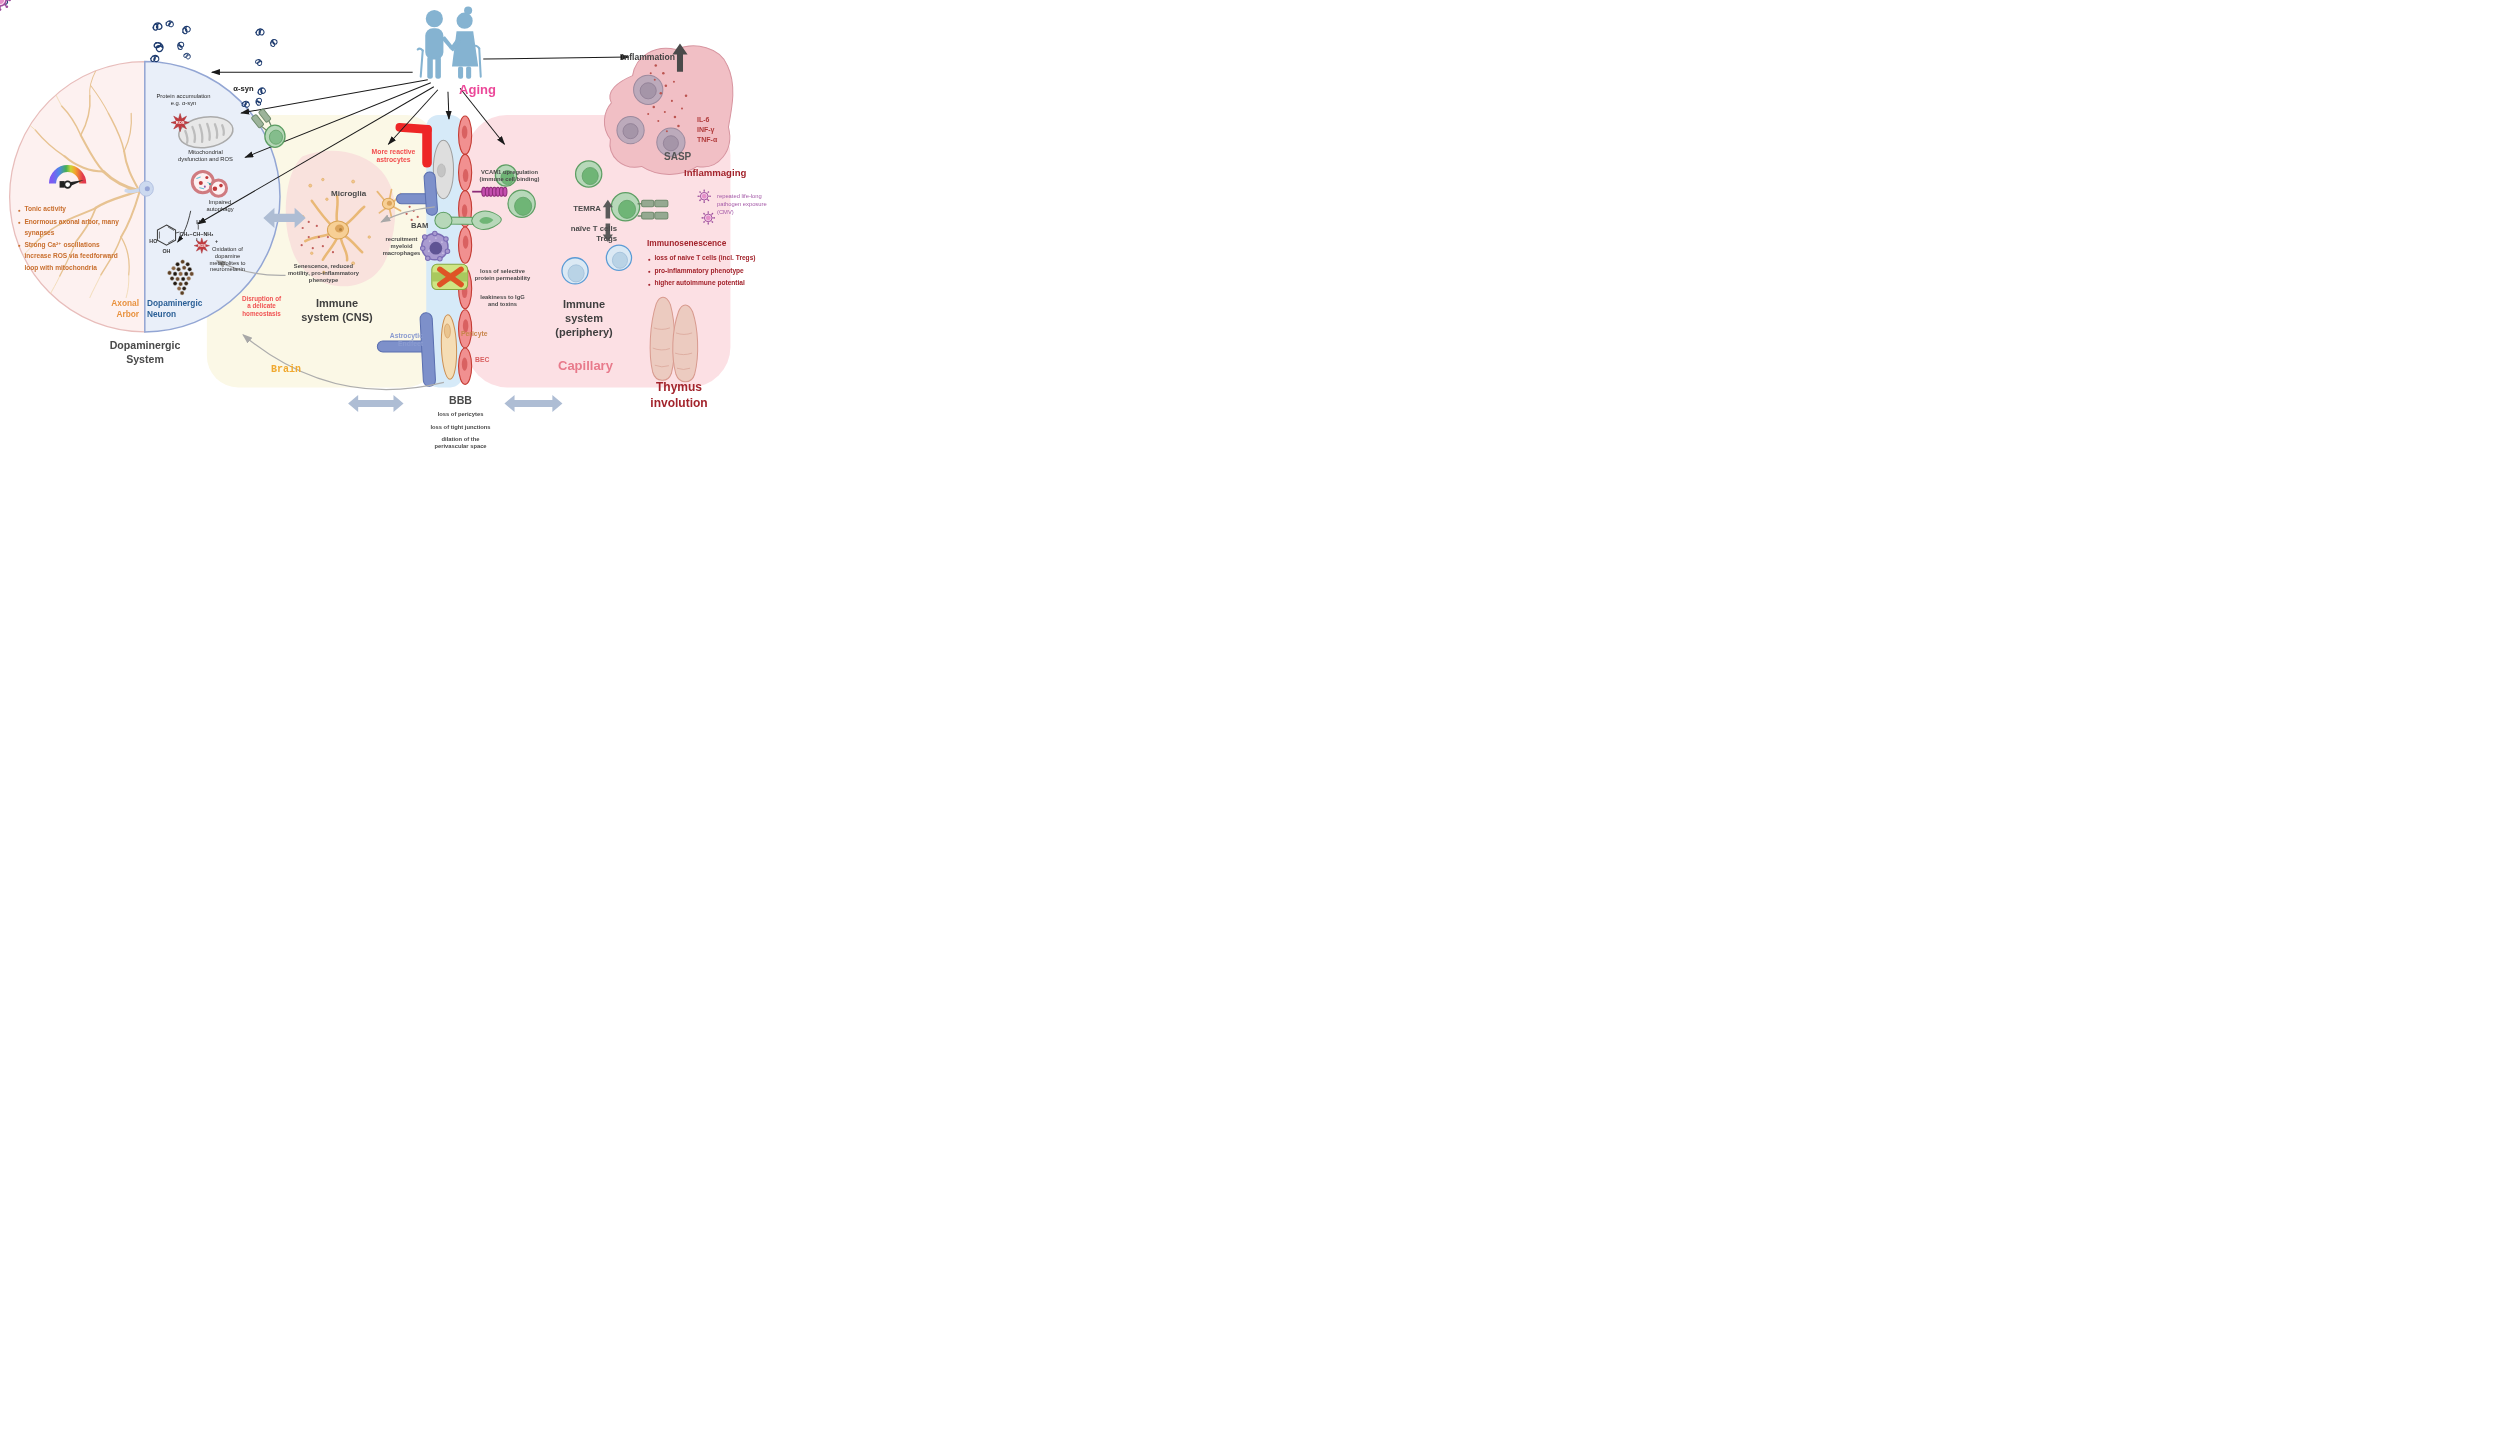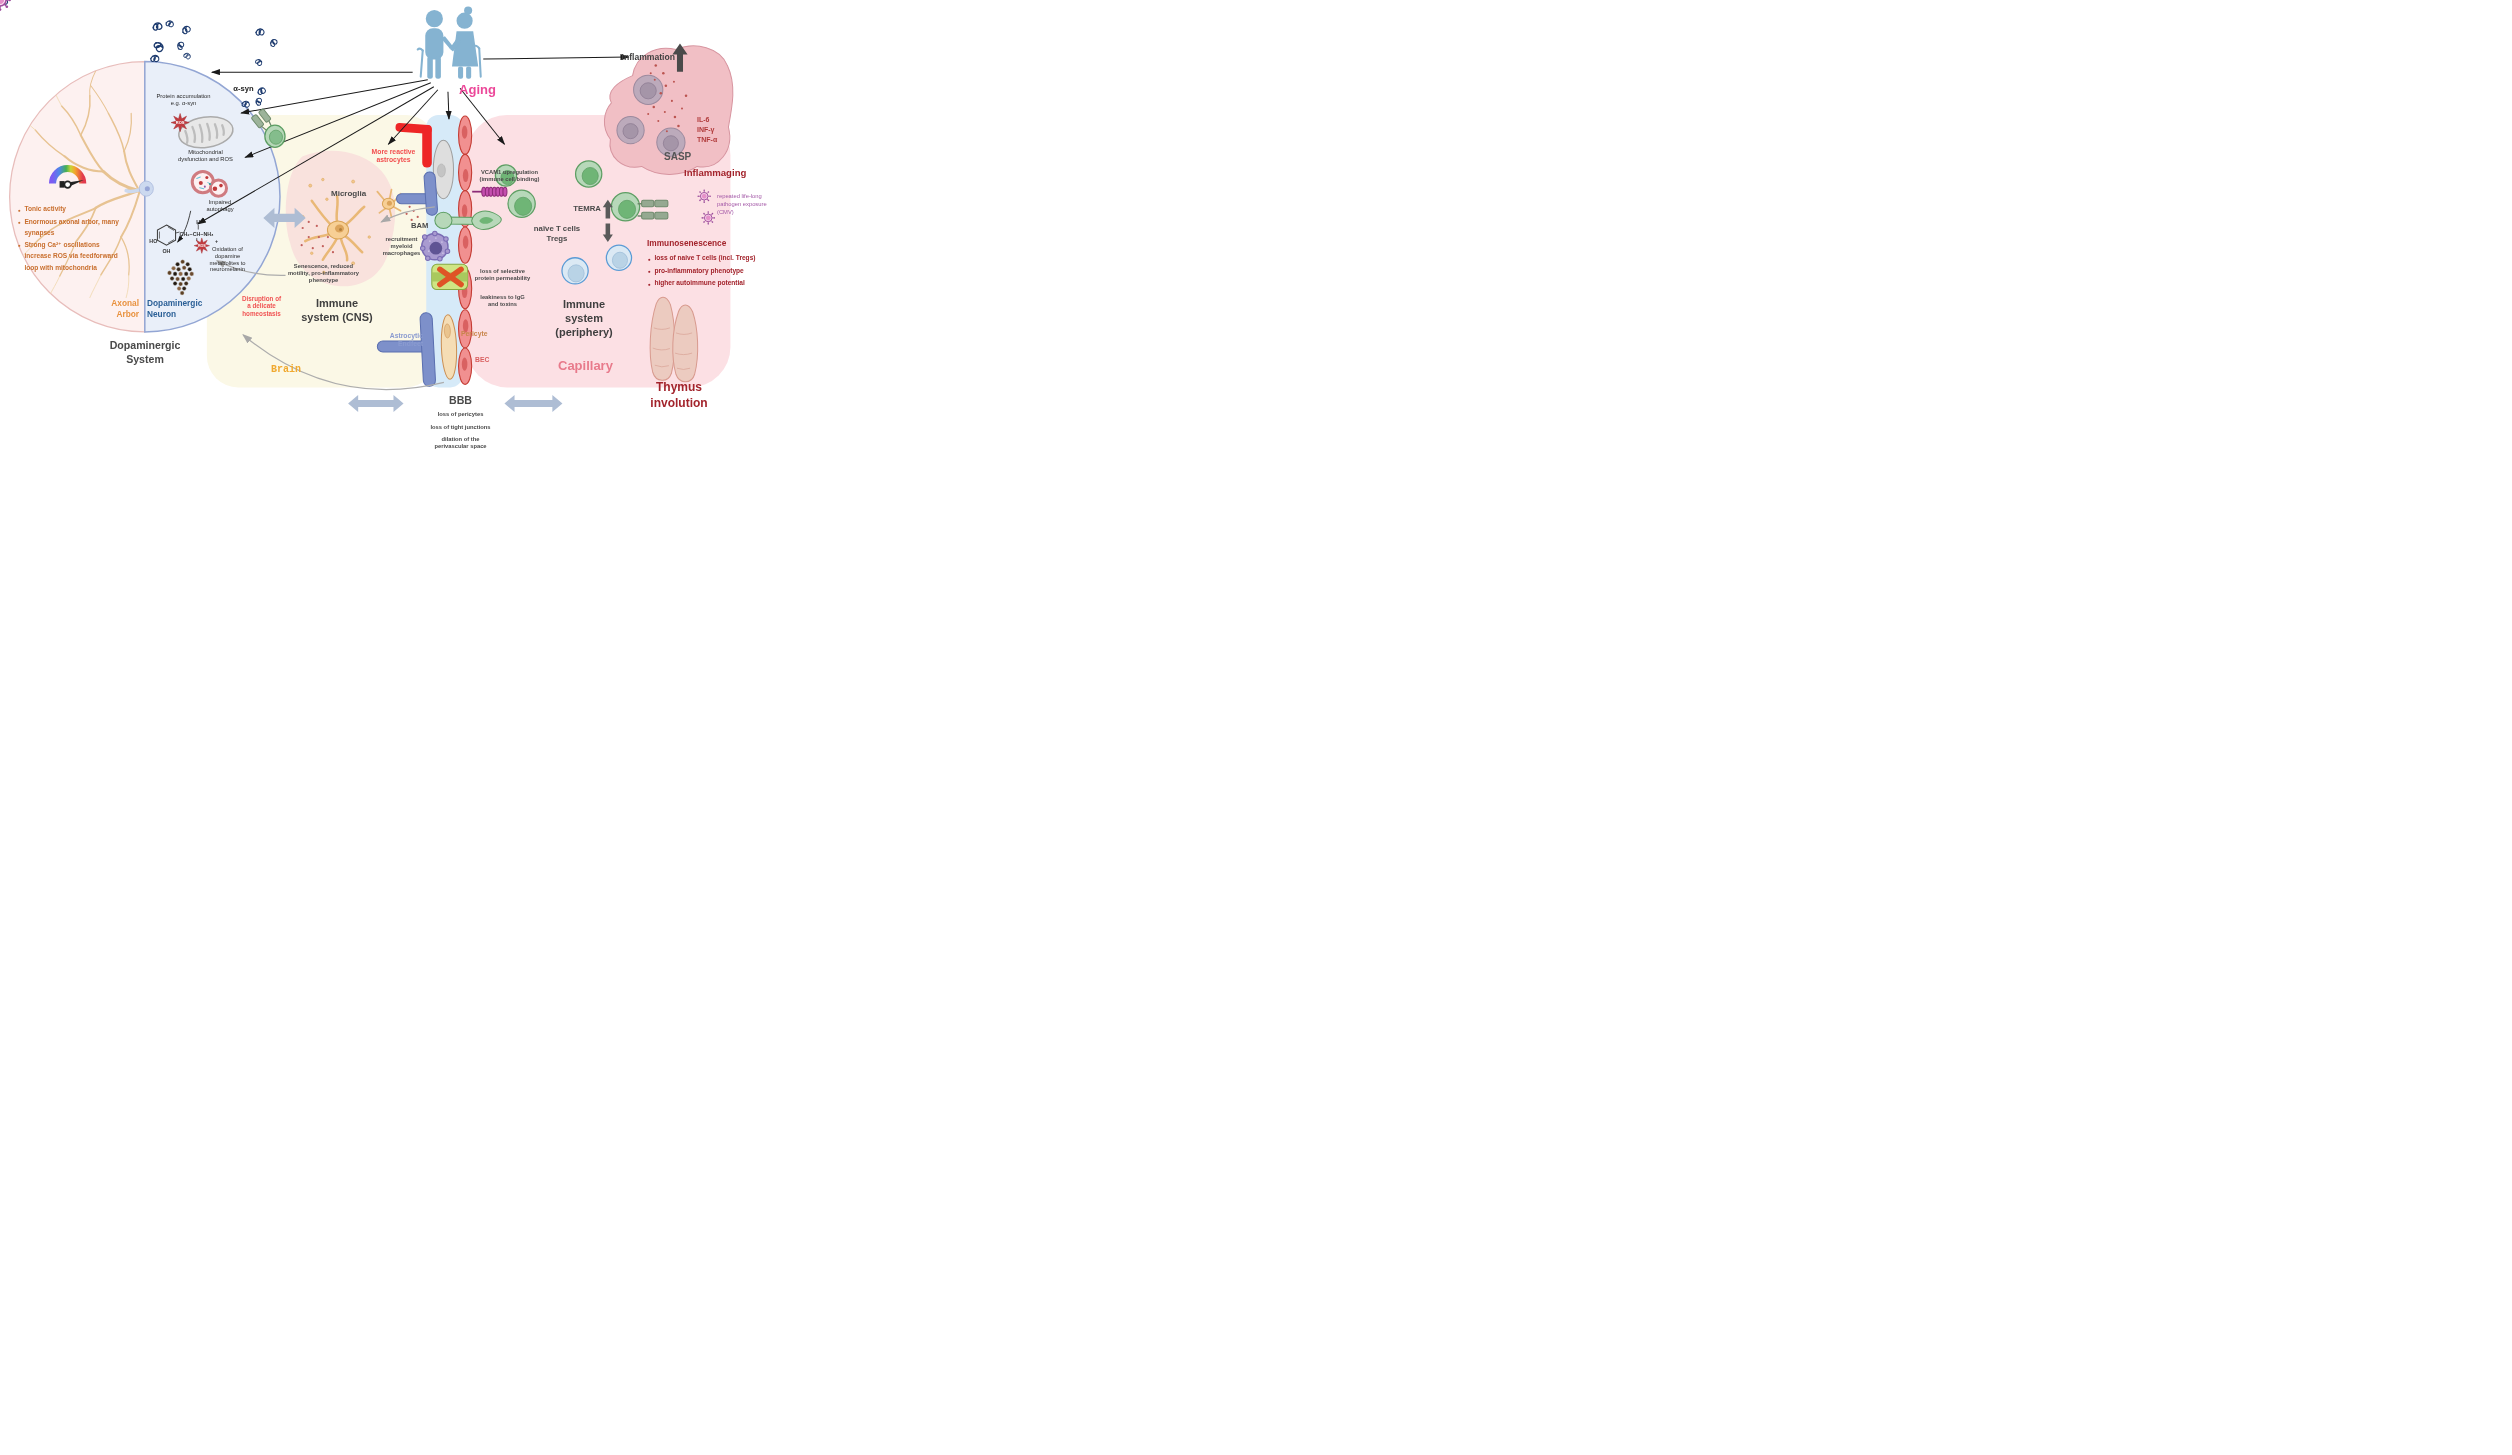--- a/index.html
+++ b/index.html
@@ -555,21 +555,21 @@
 <div class="lbl ctr" style="left:438px;top:394px;width:45px;font-size:10.6px;color:#4a4a4a;text-align:center;">BBB</div>
 <div class="lbl ctr" style="left:421px;top:411px;width:79px;font-size:5.8px;color:#4a4a4a;">loss of pericytes</div>
 <div class="lbl ctr" style="left:421px;top:424px;width:79px;font-size:5.8px;color:#4a4a4a;">loss of tight junctions</div>
 <div class="lbl ctr" style="left:421px;top:436px;width:79px;font-size:5.8px;color:#4a4a4a;">dilation of the
 perivascular space</div>
 
 <div class="lbl ctr" style="left:541px;top:298px;width:86px;font-size:11px;line-height:1.25;color:#3f3f3f;">Immune
 system
 (periphery)</div>
 <div class="lbl rt" style="left:553px;top:204px;width:48px;font-size:7.8px;color:#4a4a4a;">TEMRA</div>
-<div class="lbl rt" style="left:522px;top:224px;width:70px;font-size:7.8px;line-height:1.3;color:#4a4a4a;text-align:center;">naïve T cells
+<div class="lbl rt" style="left:547px;top:224px;width:70px;font-size:7.8px;line-height:1.3;color:#4a4a4a;">naïve T cells
 Tregs</div>
 <div class="lbl" style="left:647px;top:239px;width:116px;font-size:8.3px;color:#a3242c;">Immunosenescence</div>
 
 <div class="blist" style="left:648px;top:252px;width:136px;">
   <div class="bitem imsn">
         <span class="bdot"></span>
         <span style="white-space:pre-line">loss of naive T cells (incl. Tregs)</span>
       </div>
   <div class="bitem imsn">
         <span class="bdot"></span>

